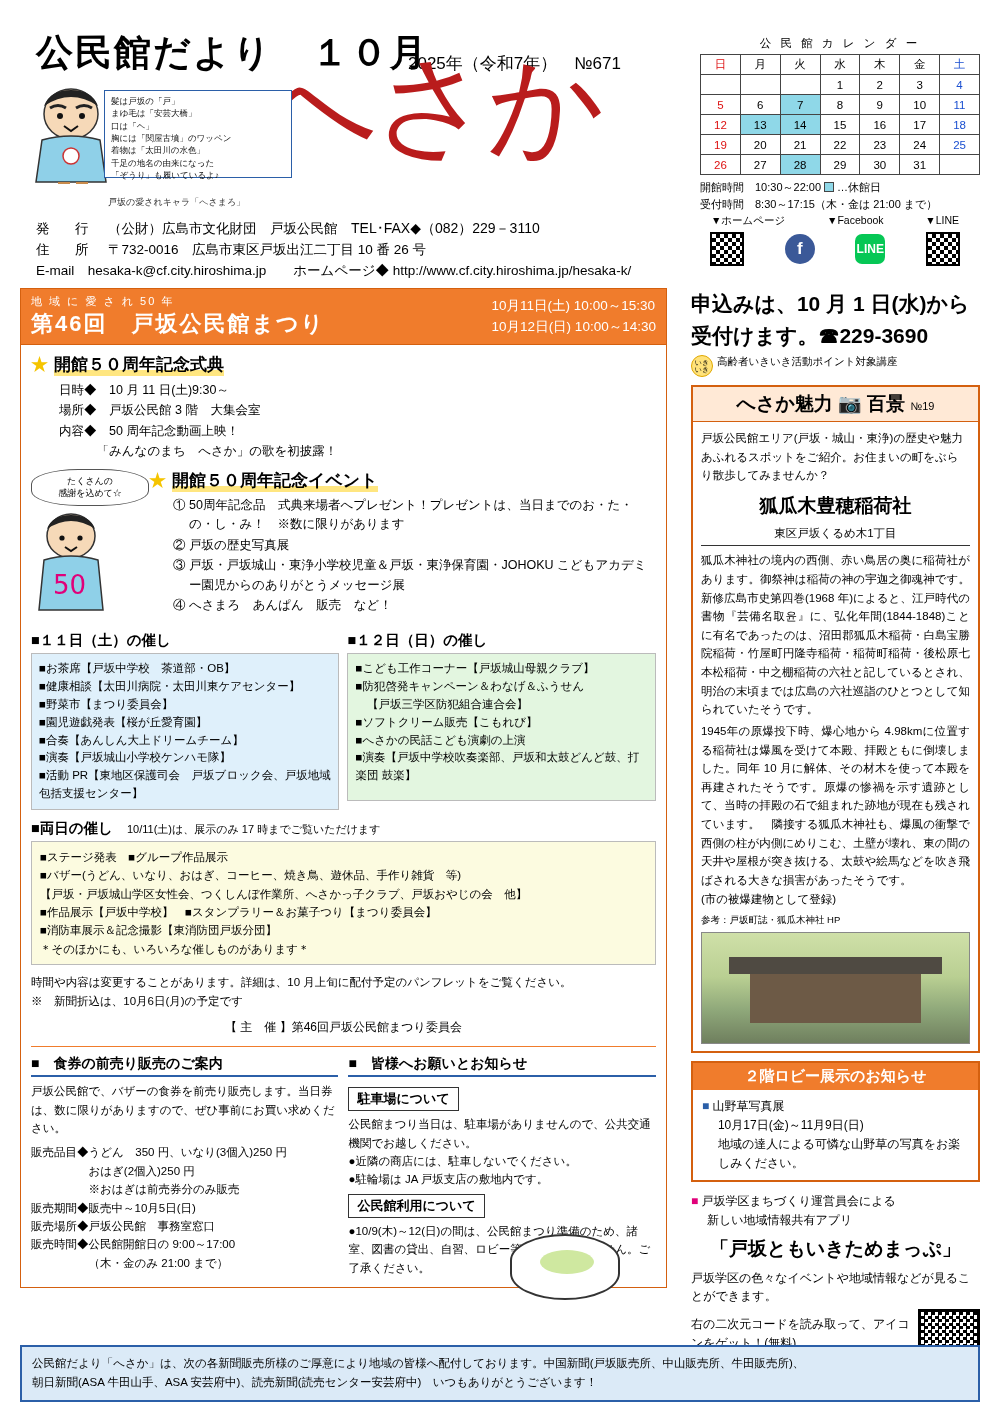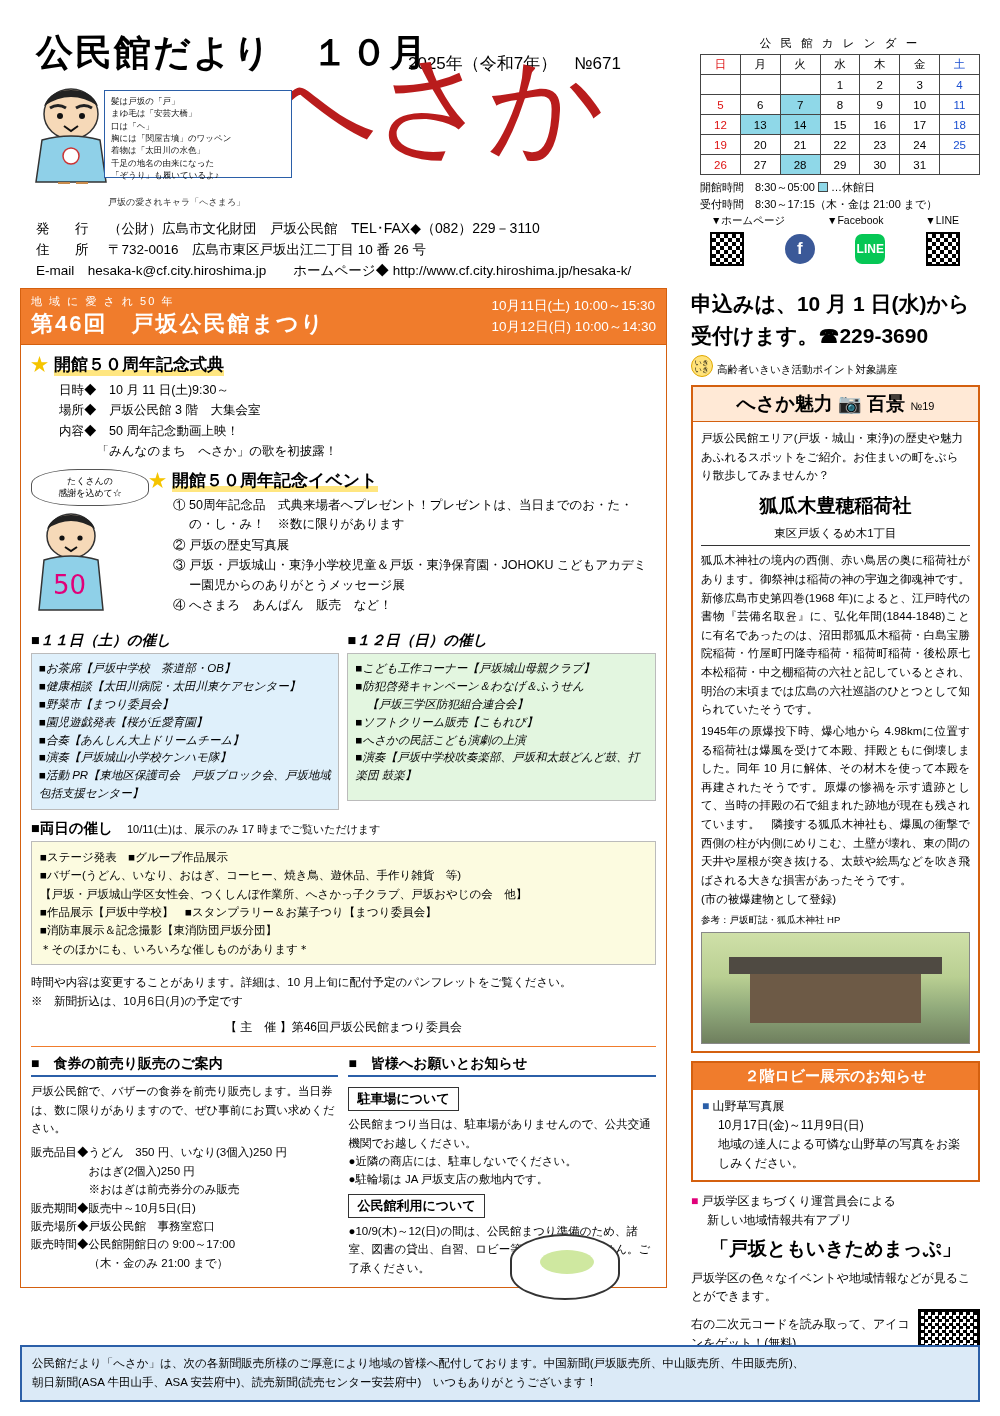--- a/index.html
+++ b/index.html
@@ -94,21 +94,21 @@
   .sec-title { font-size:17px; font-weight:bold; display:flex; align-items:center; gap:6px; }
   .star { color:#f5c400; font-size:19px; }
   .underline-y { background:linear-gradient(transparent 72%, #ffe680 72%); }
 
   .detail { font-size:12.5px; line-height:1.62; margin:4px 0 0 28px; }
 
   .bullet-ol { font-size:12.5px; line-height:1.55; margin:4px 0 0 24px; }
   .bullet-ol div { margin-bottom:1px; padding-left:16px; text-indent:-16px; }
 
   .two-ev { display:flex; gap:8px; margin-top:10px; }
-  .ev-box { flex:1;font-style:italic; }
+  .ev-box { flex:1; }
   .ev-head { font-size:14.5px; font-weight:bold; margin-bottom:3px; }
   .ev-body { border:1px solid #bbb; padding:6px 7px; font-size:11.5px; line-height:1.55; min-height:148px; }
   .ev-blue { background:#dff0fb; }
   .ev-green { background:#e3f6e0; }
 
   .both { margin-top:9px; }
   .both-head { font-size:14.5px; font-weight:bold; }
   .both-head .note { font-size:11px; font-weight:normal; margin-left:10px; }
   .both-body { border:1px solid #bbb; background:#fcfbe0; padding:6px 8px; font-size:11.5px; line-height:1.6; margin-top:3px; }
 
@@ -118,21 +118,21 @@
   .bottom-two { display:flex; gap:10px; margin-top:10px; border-top:1px solid #f07c2c; padding-top:8px;}
   .bt-col { flex:1; }
   .bt-head { font-size:14px; font-weight:bold; border-bottom:2px solid #2b5fa8; padding-bottom:2px; margin-bottom:5px; }
   .bt-text { font-size:11.5px; line-height:1.6; }
   .boxed-head { border:1px solid #333; display:inline-block; padding:2px 8px; font-size:13px; font-weight:bold; margin:5px 0 4px; }
 
   
   .apply {
     font-size:21px; font-weight:bold; line-height:1.5;
   }
-  .apply-note { font-size:10.5px; margin-top:4px; display:flex; align-items:flex-end; gap:4px;}
+  .apply-note { font-size:10.5px; margin-top:4px; display:flex; align-items:flex-start; gap:4px;}
   .iki { width:22px; height:22px; border-radius:50%; background:#ffe27a; border:1px solid #e0a800; font-size:7px; display:flex; align-items:center; justify-content:center; text-align:center; line-height:1.05;}
 
   .rbox { border:2px solid #d4600f; margin-top:8px; }
   .rbox-head { background:#ffe9d6; text-align:center; font-size:19px; font-weight:bold; padding:4px 0; border-bottom:1px solid #d4600f;}
   .rbox-head .no { font-size:11px; font-weight:normal; }
   .rbox-body { padding:7px 8px; font-size:11.5px; line-height:1.62; }
   .shrine-name { text-align:center; font-size:19px; font-weight:bold; margin:6px 0 2px; }
   .shrine-sub { text-align:center; font-size:11.5px; border-bottom:1px solid #333; padding-bottom:3px; margin-bottom:5px;}
   .ref { font-size:9.5px; margin-top:4px; }
   .photo { width:100%; height:112px; background:linear-gradient(#cfe0a8 0%, #b9cf92 40%, #8fa87a 70%, #6f7f5e 100%); border:1px solid #888; margin-top:4px; position:relative; overflow:hidden;}
@@ -249,21 +249,21 @@
               <td class="">27</td>
               <td class="hol">28</td>
               <td class="">29</td>
               <td class="">30</td>
               <td class="">31</td>
               <td class="c-sat"></td>
             </tr>
           </tbody>
       </table>
       <div class="cal-note">
-        <div><span>開館時間　8:30～05:00</span><span class="sq"></span><span>…休館日</span></div>
+        <div><span>開館時間　10:30～22:00</span><span class="sq"></span><span>…休館日</span></div>
         <div>受付時間　8:30～17:15（木・金は 21:00 まで）</div>
       </div>
     </div>
 
     <div class="pub">
       <div><span class="lbl">発　行</span>　<span>（公財）広島市文化財団　戸坂公民館</span>　<span class="tel">TEL･FAX◆（082）229－3110</span></div>
       <div><span class="lbl">住　所</span>　<span>〒732-0016　広島市東区戸坂出江二丁目 10 番 26 号</span></div>
       <div><span>E-mail</span>　<span>hesaka-k@cf.city.hiroshima.jp　　ホームページ◆ http://www.cf.city.hiroshima.jp/hesaka-k/</span></div>
     </div>
 

